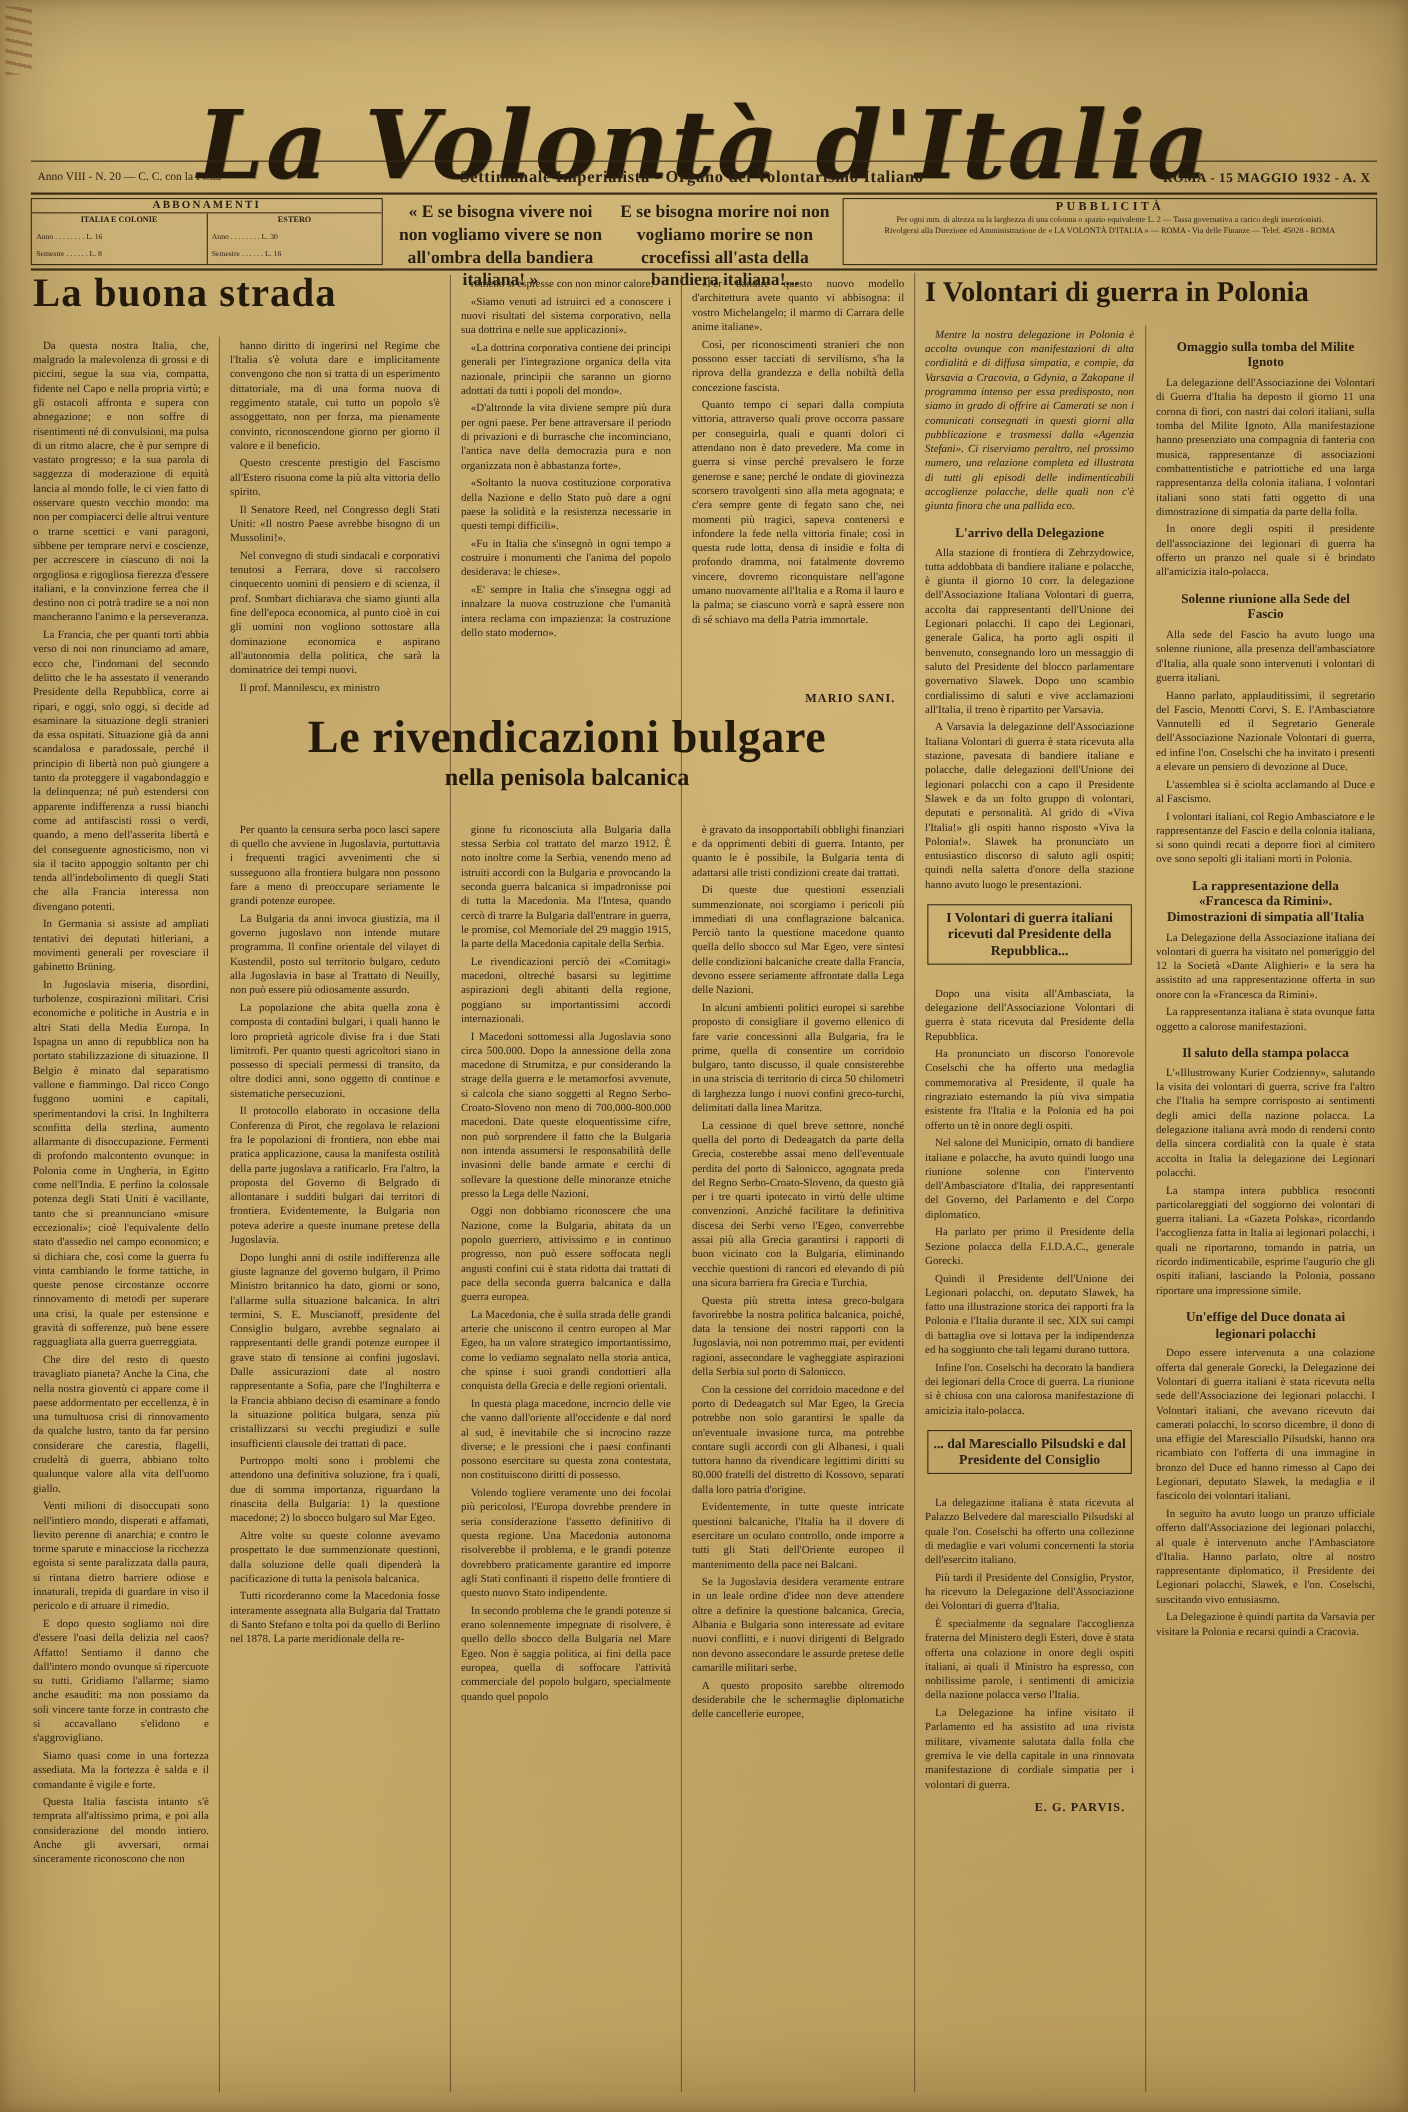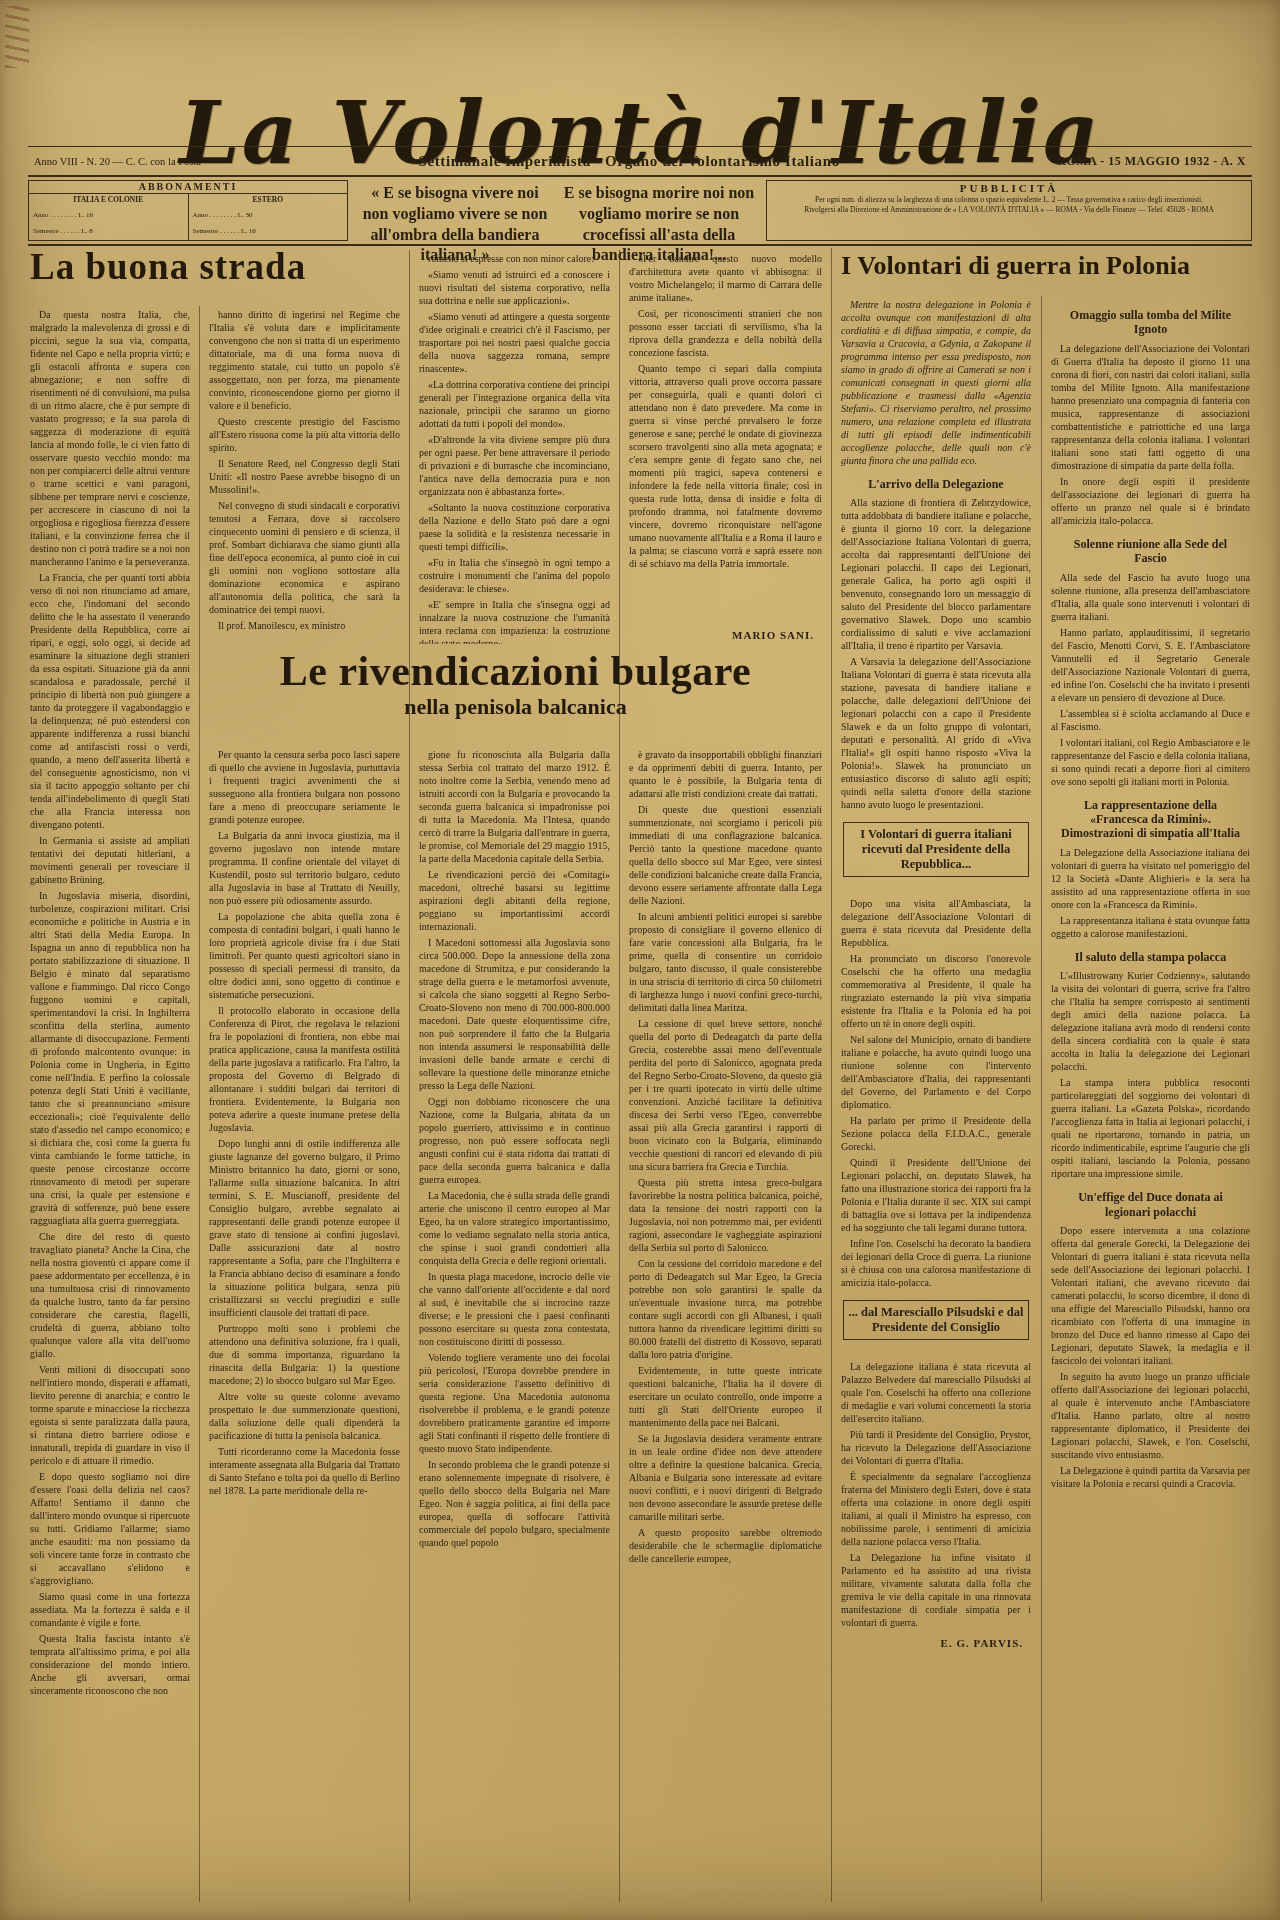--- a/index.html
+++ b/index.html
@@ -128,21 +128,20 @@
   <div class="text-col" style="left:209px;top:308px;width:191px;height:336px;">
       <p class="para">hanno diritto di ingerirsi nel Regime che l'Italia s'è voluta dare e implicitamente convengono che non si tratta di un esperimento dittatoriale, ma di una forma nuova di reggimento statale, cui tutto un popolo s'è assoggettato, non per forza, ma pienamente convinto, riconoscendone giorno per giorno il valore e il beneficio.</p>
       <p class="para">Questo crescente prestigio del Fascismo all'Estero risuona come la più alta vittoria dello spirito.</p>
       <p class="para">Il Senatore Reed, nel Congresso degli Stati Uniti: «Il nostro Paese avrebbe bisogno di un Mussolini!».</p>
       <p class="para">Nel convegno di studi sindacali e corporativi tenutosi a Ferrara, dove si raccolsero cinquecento uomini di pensiero e di scienza, il prof. Sombart dichiarava che siamo giunti alla fine dell'epoca economica, al punto cioè in cui gli uomini non vogliono sottostare alla dominazione economica e aspirano all'autonomia della politica, che sarà la dominatrice dei tempi nuovi.</p>
       <p class="para">Il prof. Manoilescu, ex ministro</p>
     </div>
   <div class="text-col" style="left:419px;top:252px;width:191px;height:392px;">
       <p class="para">romeno si espresse con non minor calore:</p>
       <p class="para">«Siamo venuti ad istruirci ed a conoscere i nuovi risultati del sistema corporativo, nella sua dottrina e nelle sue applicazioni».</p>
-      <p class="para">«Siamo venuti ad attingere a questa sorgente d'idee originali e creatrici ch'è il Fascismo, per trasportare poi nei nostri paesi qualche goccia della nuova saggezza romana, sempre rinascente».</p>
       <p class="para">«La dottrina corporativa contiene dei principi generali per l'integrazione organica della vita nazionale, principii che saranno un giorno adottati da tutti i popoli del mondo».</p>
       <p class="para">«D'altronde la vita diviene sempre più dura per ogni paese. Per bene attraversare il periodo di privazioni e di burrasche che incominciano, l'antica nave della democrazia pura e non organizzata non è abbastanza forte».</p>
       <p class="para">«Soltanto la nuova costituzione corporativa della Nazione e dello Stato può dare a ogni paese la solidità e la resistenza necessarie in questi tempi difficili».</p>
       <p class="para">«Fu in Italia che s'insegnò in ogni tempo a costruire i monumenti che l'anima del popolo desiderava: le chiese».</p>
       <p class="para">«E' sempre in Italia che s'insegna oggi ad innalzare la nuova costruzione che l'umanità intera reclama con impazienza: la costruzione dello stato moderno».</p>
     </div>
   <div class="text-col" style="left:629px;top:252px;width:193px;height:392px;">
     <div>
         <p class="para">«Per bandire questo nuovo modello d'architettura avete quanto vi abbisogna: il vostro Michelangelo; il marmo di Carrara delle anime italiane».</p>
         <p class="para">Così, per riconoscimenti stranieri che non possono esser tacciati di servilismo, s'ha la riprova della grandezza e della nobiltà della concezione fascista.</p>

